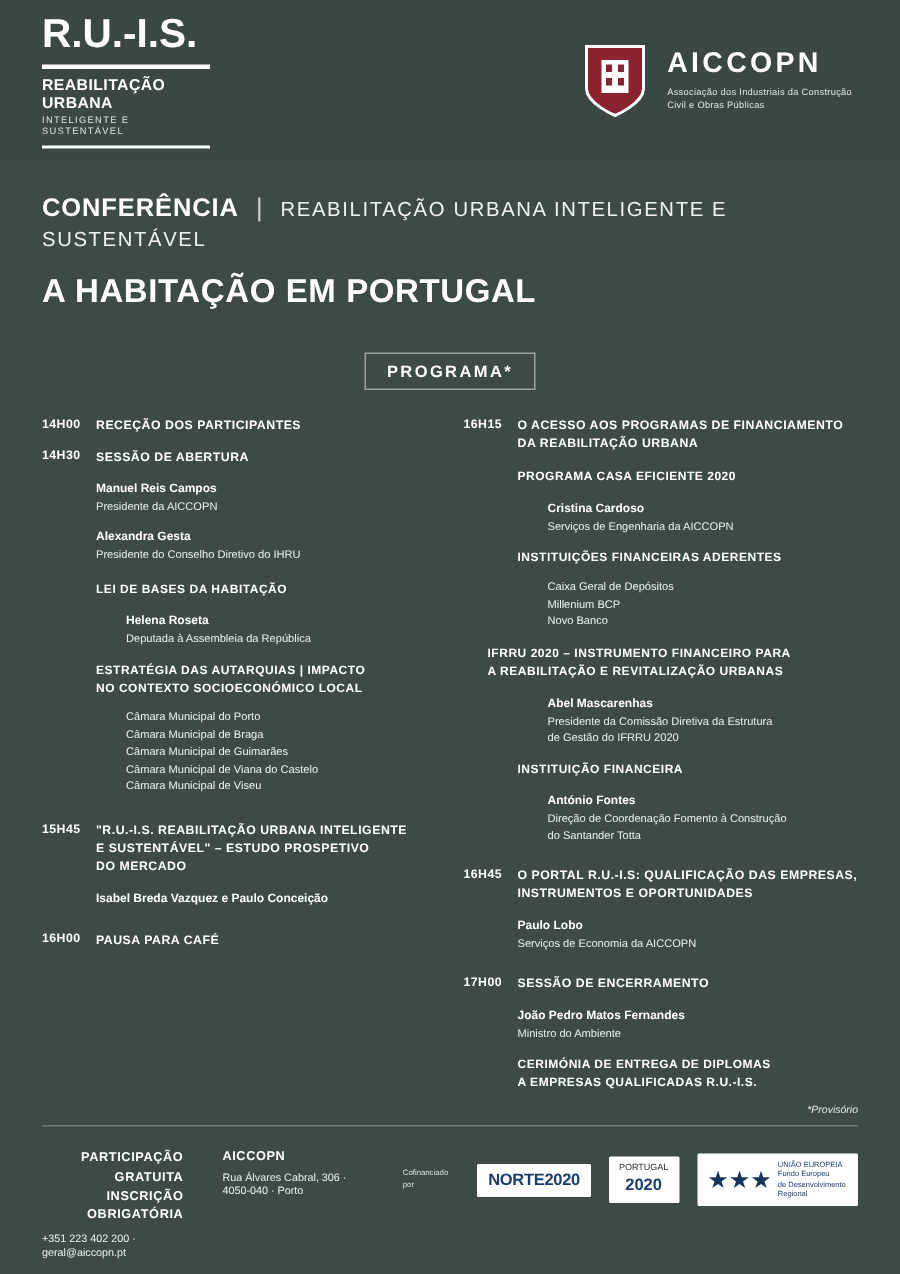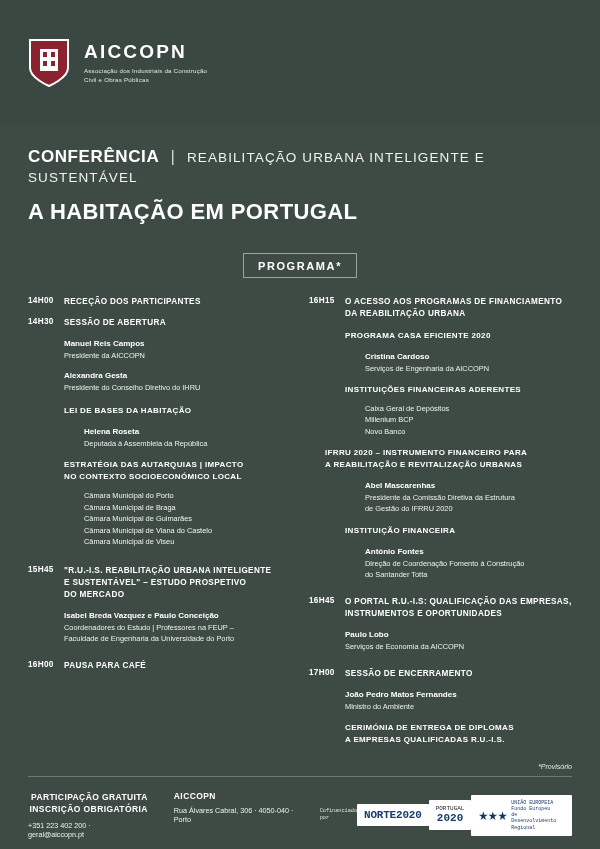--- a/index.html
+++ b/index.html
@@ -146,35 +146,42 @@
     display: flex;
     align-items: flex-start;
     gap: 26px;
   }
   .f-col1 { width: 150px; }
   .f-col1 .l1 { font-size: 8.5px; font-weight: bold; letter-spacing: .4px; line-height: 1.5; text-align: right; }
   .f-col1 .l2 { font-size: 7.2px; margin-top: 5px; color: #eef1ef; }
   .f-col2 { width: 150px; }
   .f-col2 .t1 { font-size: 8.5px; font-weight: bold; letter-spacing: .4px; }
   .f-col2 .t2 { font-size: 7.2px; margin-top: 5px; color: #eef1ef; }
-  .f-col3 { flex: 1; display: flex; align-items: center; justify-content: flex-start; padding-top: 4px; font-family: Liberation Mono, monospace;}
+  .f-col3 { flex: 1; display: flex; align-items: center; gap: 12px; justify-content: flex-start; padding-top: 4px;}
   .cofin { font-size: 5.2px; color: #dfe4e1; width: 46px; line-height: 1.4; }
   .logo-box { background: #ffffff; color: #16355c; border-radius: 1px; padding: 5px 7px; text-align: center; }
   .norte { font-size: 11px; font-weight: bold; letter-spacing: -.2px; color: #1b3d6d; }
   .pt2020 { font-size: 6px; color: #2b2b2b; text-align: center; line-height: 1.2;}
   .pt2020 .big { font-size: 11px; font-weight: bold; color: #1b3d6d; display:block; }
   .eu { font-size: 5px; color: #1b3d6d; text-align: left; line-height: 1.25; }
   .flexrow { display:flex; align-items:center; gap:4px;}
 </style>
 </head>
 <body>
 
 <div class="poster">
 
   <div class="header">
+    <div class="logo-ruis">
+      <div class="mark">R.U.-I.S.</div>
+      <div class="rule"></div>
+      <div class="sub1">REABILITAÇÃO URBANA</div>
+      <div class="sub2">INTELIGENTE E SUSTENTÁVEL</div>
+      <div class="underline"></div>
+    </div>
 
     <div class="aiccopn-block">
       <div class="shield">
         <svg width="42" height="50" viewBox="0 0 42 50">
           <path d="M2 2 H40 V30 C40 40 21 48 21 48 C21 48 2 40 2 30 Z" fill="#8b2230" stroke="#ffffff" stroke-width="2"></path>
           <rect x="12" y="11" width="18" height="22" fill="#ffffff"></rect>
           <rect x="15" y="14" width="4" height="5" fill="#8b2230"></rect>
           <rect x="23" y="14" width="4" height="5" fill="#8b2230"></rect>
           <rect x="15" y="23" width="4" height="5" fill="#8b2230"></rect>
           <rect x="23" y="23" width="4" height="5" fill="#8b2230"></rect>
@@ -247,22 +254,20 @@
 
       <div class="item" style="margin-top:18px;">
         <div class="row">
           <div class="time">15H45</div>
           <div class="headline" style="white-space:pre-line">"R.U.-I.S. REABILITAÇÃO URBANA INTELIGENTE
 E SUSTENTÁVEL" – ESTUDO PROSPETIVO
 DO MERCADO</div>
         </div>
         <div class="ind1">
           <div class="person-name">Isabel Breda Vazquez e Paulo Conceição</div>
-          <div class="person-role" style="white-space:pre-line">Coordenadores do Estudo | Professores na FEUP –
-Faculdade de Engenharia da Universidade do Porto</div>
         </div>
       </div>
 
       <div class="item" style="margin-top:16px;">
         <div class="row">
           <div class="time">16H00</div>
           <div class="headline" style="white-space:pre-line">PAUSA PARA CAFÉ</div>
         </div>
       </div>
 

